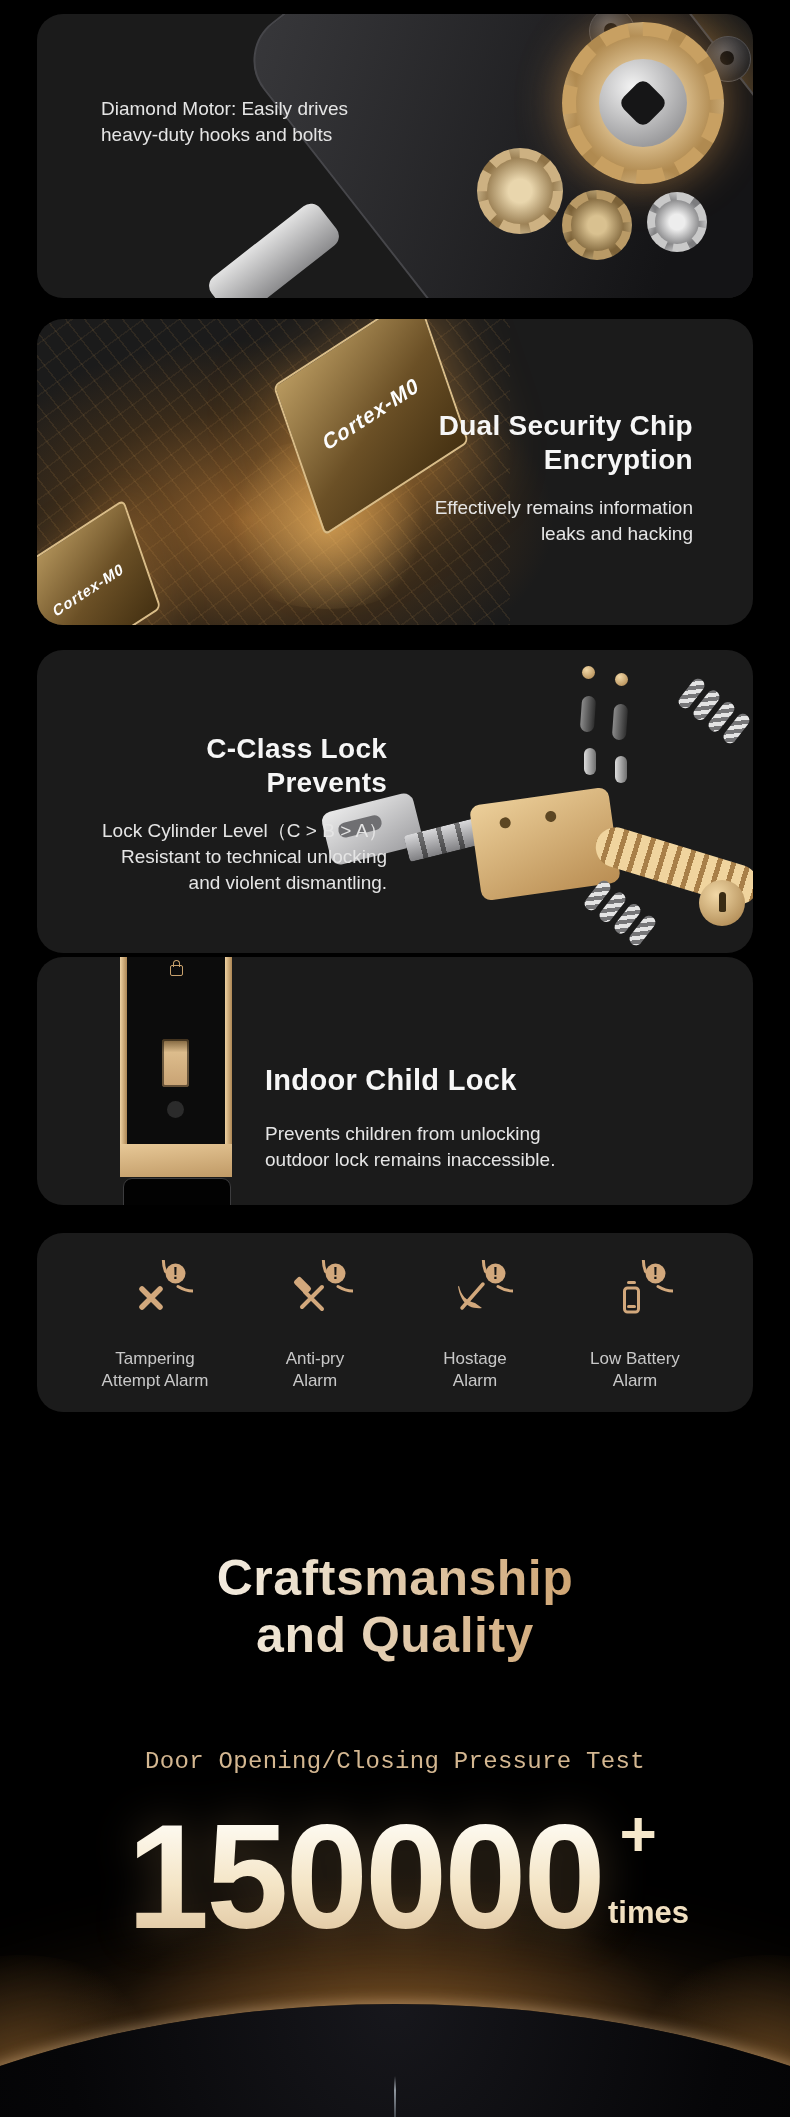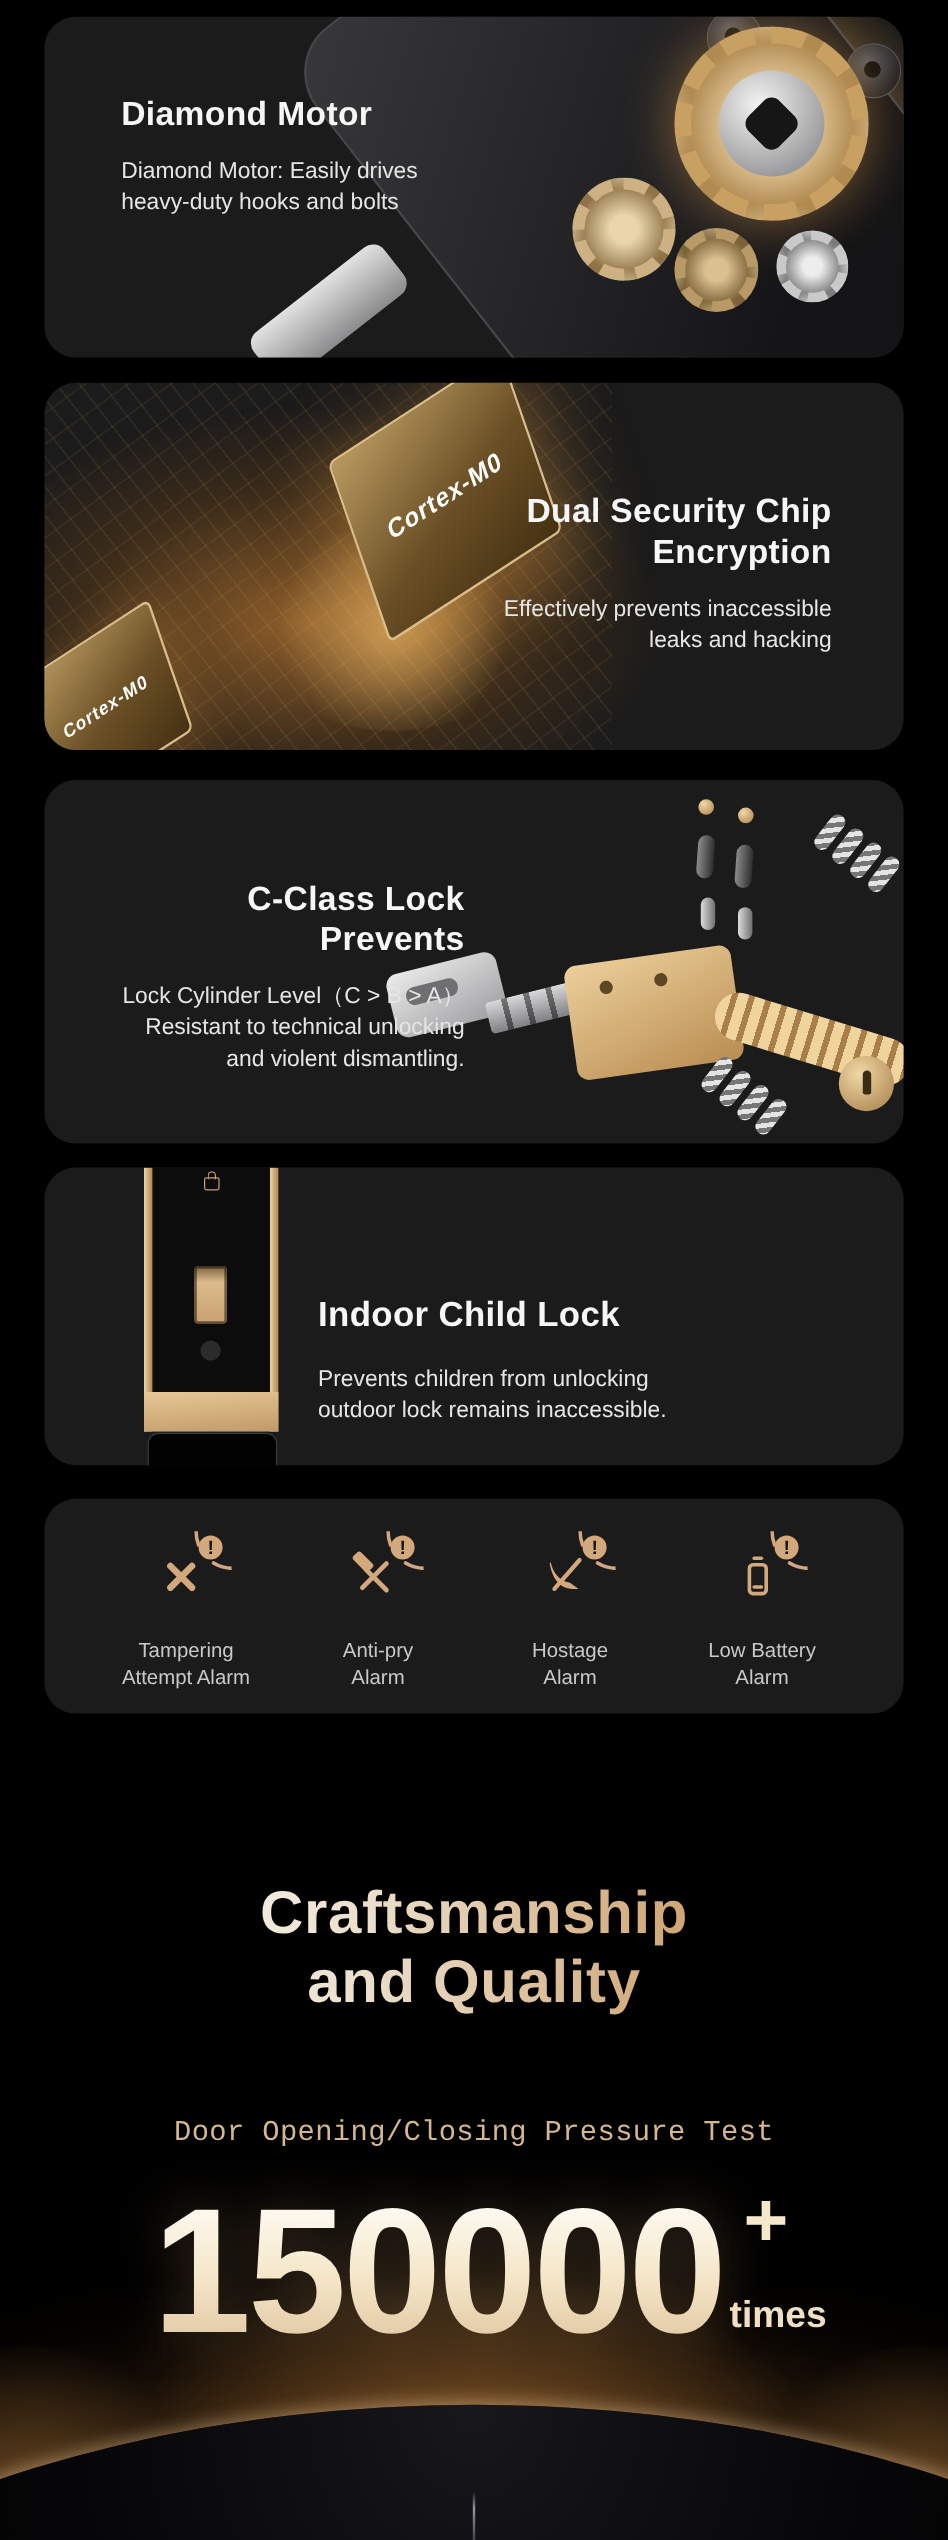--- a/index.html
+++ b/index.html
@@ -3,21 +3,21 @@
 <meta charset="utf-8">
 <style>
   html,body{margin:0;padding:0;background:#000;}
   .page{position:relative;width:790px;height:2117px;background:#000;overflow:hidden;
         font-family:"Liberation Sans",sans-serif;-webkit-font-smoothing:antialiased;}
   
   .card{position:relative;width:716px;margin:0 auto;background:#1b1b1b;border-radius:26px;overflow:hidden;}
   .card-motor{height:284px;margin-top:14px;}
   .card-chip{height:306px;margin-top:21px;}
   .card-cyl{height:303px;margin-top:25px;}
-  .card-child{height:248px;margin-top:20px;}
+  .card-child{height:248px;margin-top:4px;}
   .card-alarms{height:179px;margin-top:28px;display:flex;justify-content:center;align-items:flex-start;}
   .card-text{position:absolute;z-index:5;}
   .card-text.tl{left:64px;top:64px;}
   .card-text.tr{right:60px;top:90px;text-align:right;}
   .card-title{margin:0;font-size:28px;line-height:34px;font-weight:700;color:#f6f6f6;letter-spacing:.3px;}
   .card-body{margin:18px 0 0 0;font-size:19px;line-height:26px;color:#e5e5e5;}
   
   .motor-housing{position:absolute;left:330px;top:-140px;width:380px;height:560px;border-radius:48px;
     transform:rotate(-38deg);background:linear-gradient(145deg,#38383b,#141416 70%);border:2px solid #46464a;}
   .ear{position:absolute;width:44px;height:44px;border-radius:50%;
@@ -146,21 +146,20 @@
         <div class="gear-disc">
           <div class="gear-hole"></div>
         </div>
       </div>
       <div class="gear gear-2"></div>
       <div class="gear gear-3"></div>
       <div class="gear gear-4"></div>
       <div class="motor-shaft"></div>
     </div>
     <div class="card-text tl">
-      <h2 class="card-title">Diamond Motor</h2>
       <p class="card-body">
         <span>Diamond Motor: Easily drives</span><br>
         <span>heavy-duty hooks and bolts</span>
       </p>
     </div>
   </section>
 
   <section class="card card-chip">
     <div>
       <div class="board-glow"></div>
@@ -172,21 +171,21 @@
       <div class="chip chip-second">
         <span class="chip-label">Cortex-M0</span>
       </div>
     </div>
     <div class="card-text tr">
       <h2 class="card-title">
         <span>Dual Security Chip</span><br>
         <span>Encryption</span>
       </h2>
       <p class="card-body">
-        <span>Effectively prevents inaccessible</span><br>
+        <span>Effectively remains information</span><br>
         <span>leaks and hacking</span>
       </p>
     </div>
   </section>
 
   <section class="card card-cyl">
     <div>
       <div class="cylpiece pin-gold" style="left:545px;top:16px;"></div>
       <div class="cylpiece pin-gold" style="left:578px;top:23px;"></div>
       <div class="cylpiece pin-dark" style="left:544px;top:46px;transform:rotate(4deg);"></div>

